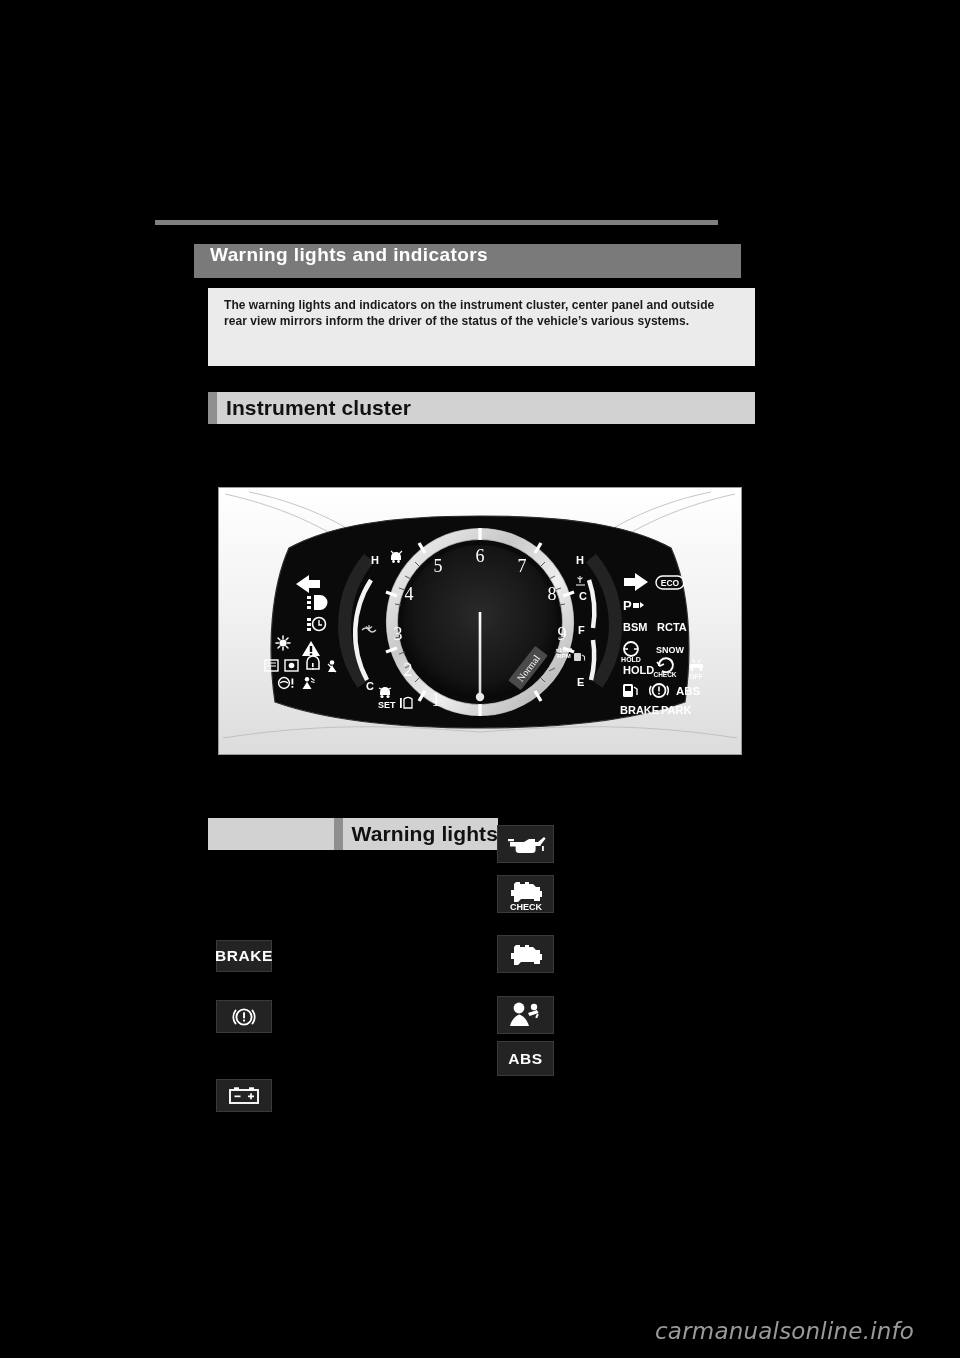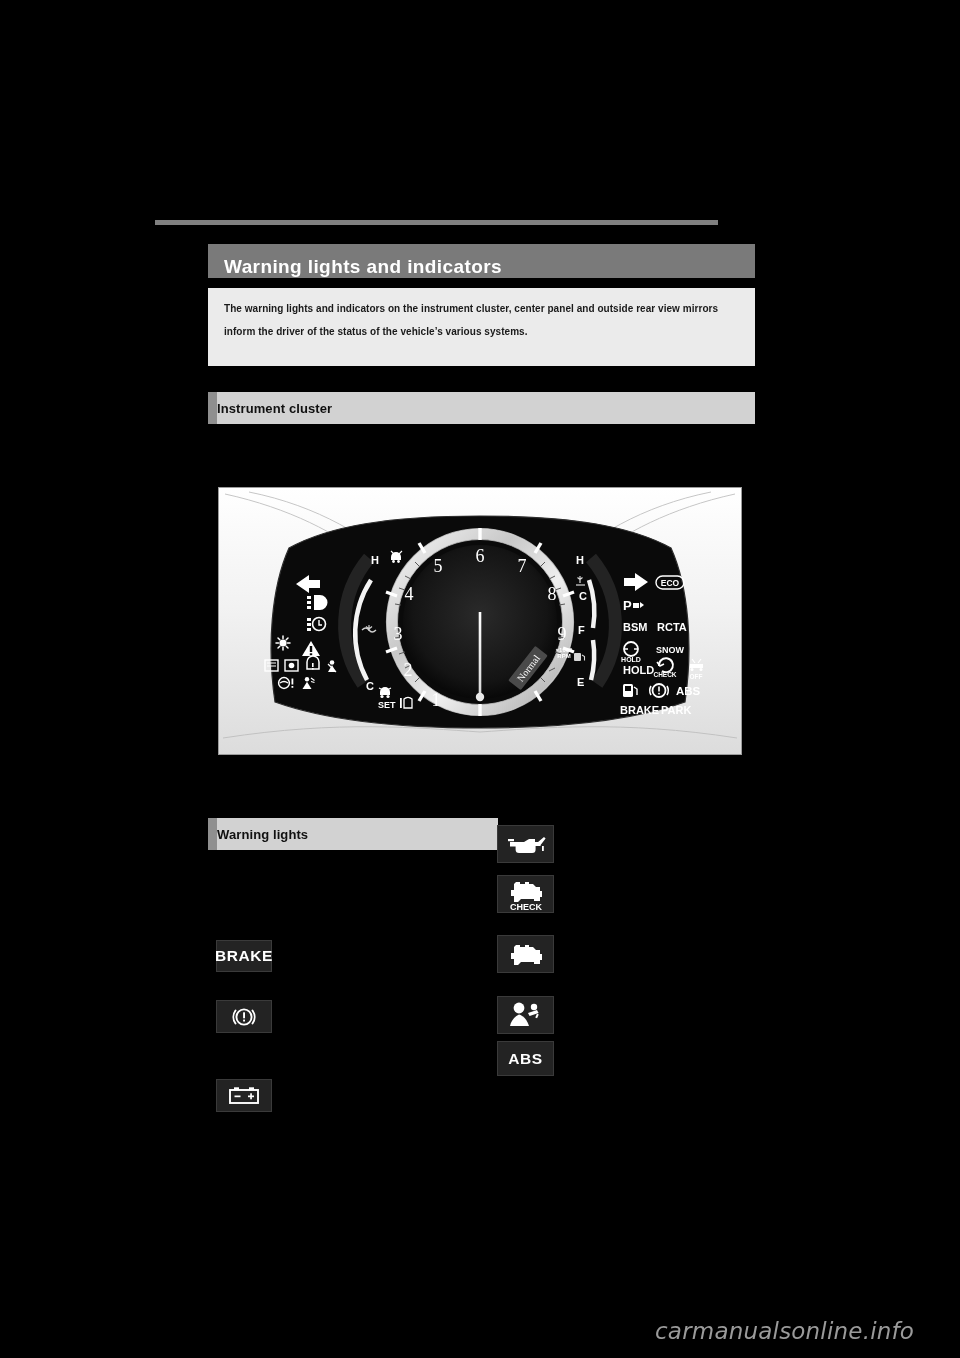--- a/index.html
+++ b/index.html
@@ -22,27 +22,27 @@
     left: 155px;
     top: 220px;
     width: 563px;
     height: 5px;
     background: #808080;
   }
 
   
   .banner-dark {
     position: absolute;
-    left: 208px;
+    left: 194px;
     top: 244px;
     width: 547px;
     height: 34px;
     background: #7a7a7a;
     display: flex;
-    align-items: flex-end;
+    align-items: flex-start;
   }
   .banner-dark .btitle {
     font-size: 19px;
     font-weight: bold;
     letter-spacing: 0.4px;
     color: #ffffff;
     padding-left: 16px;
   }
 
   
@@ -52,58 +52,60 @@
     top: 288px;
     width: 547px;
     height: 78px;
     background: #ebebeb;
     color: #1a1a1a;
     box-sizing: border-box;
     padding: 9px 16px 9px 16px;
   }
   .intro-box p {
     margin: 0;
-    font-size: 10px;
-    line-height: 23px;
+    font-size: 12px;
+    line-height: 16px;
     font-weight: 600;
     letter-spacing: 0.05px;
     color: #1a1a1a;
   }
 
   
   .banner-light {
     position: absolute;
     background: #d2d2d2;
     display: flex;
     align-items: center;
     box-shadow: 1px 2px 0 rgba(0,0,0,0.25);
   }
   .banner-light .ltab {
     width: 9px;
     align-self: stretch;
     background: #8f8f8f;
     flex: 0 0 auto;
   }
   .banner-light .ltitle {
-    font-size: 13px;
+    font-size: 21px;
     font-weight: 600;
     color: #111111;
+    padding-left: 9px;
     letter-spacing: 0.1px;
   }
   #banner-instrument-cluster {
     left: 208px;
     top: 392px;
     width: 547px;
     height: 32px;
   }
   #banner-warning-lights {
     left: 208px;
     top: 818px;
     width: 290px;
     height: 32px;
+    justify-content: flex-end;
   }
 
   
   .cluster-figure {
     position: absolute;
     left: 218px;
     top: 487px;
     width: 524px;
     height: 268px;
     background: #ffffff;

